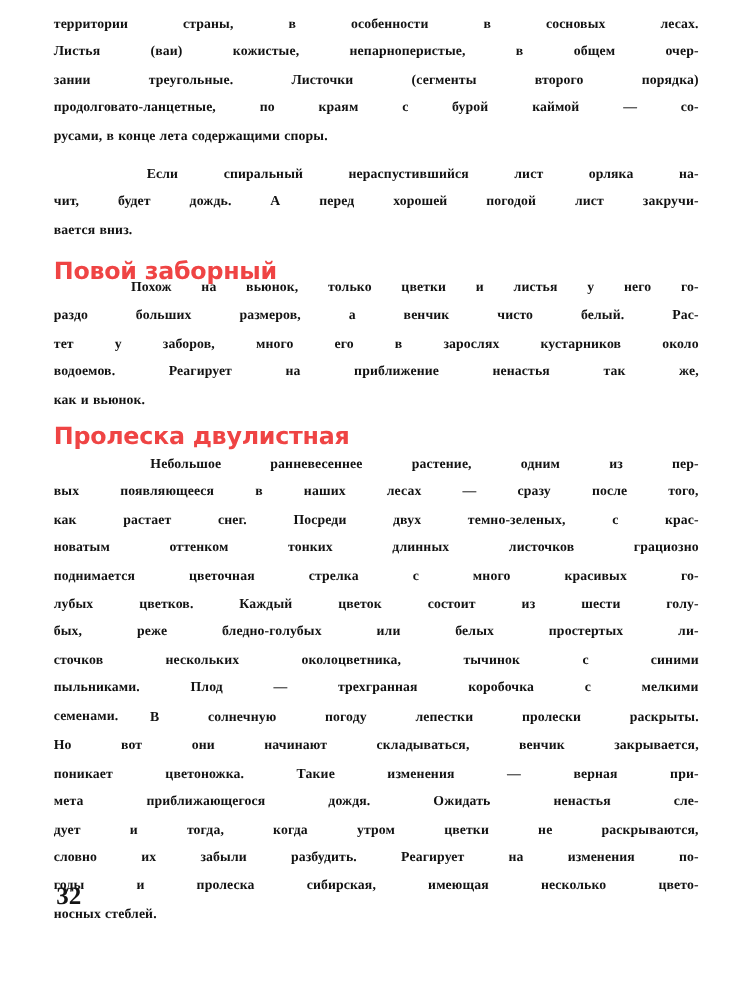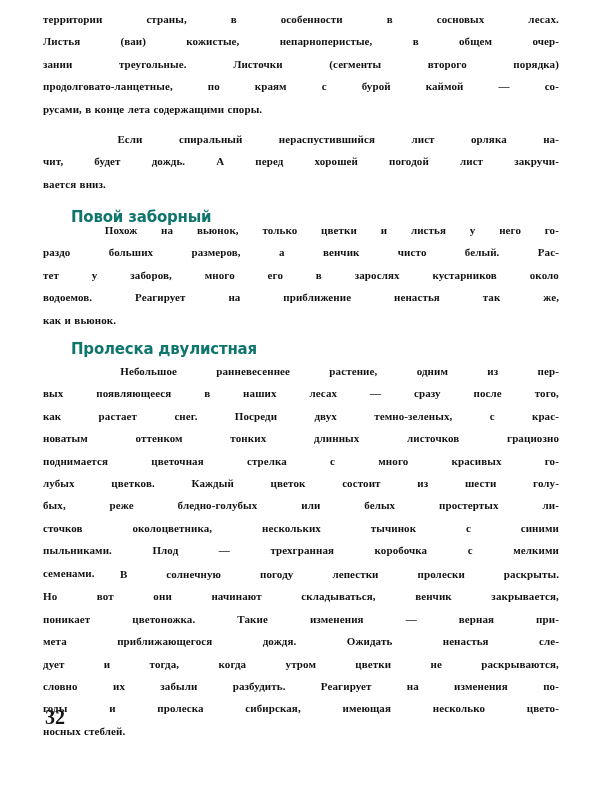--- a/index.html
+++ b/index.html
@@ -50,26 +50,25 @@
   .line .indent {
     display: inline-block;
     width: 38px;
     flex: 0 0 auto;
   }
   .heading {
     position: absolute;
     left: 43px;
     font-family: "DejaVu Sans", "Liberation Sans", sans-serif;
     font-weight: 700;
-    font-size: 15px;
+    font-size: 19px;
     line-height: 20px;
     letter-spacing: -0.2px;
-    color: #0f766e;
+    color: #ef4444;
     white-space: pre;
-    margin-left: 28px;
   }
   .folio {
     position: absolute;
     left: 45px;
     top: 706px;
     font-family: "Liberation Serif", "DejaVu Serif", serif;
     font-weight: 600;
     font-size: 20px;
     color: #141414;
   }
@@ -101,21 +100,21 @@
       </div>
       <div class="heading" style="top: 339px;">Пролеска двулистная</div>
       <div class="textblock" style="top: 360px;">
         <div class="line just"><span class="indent"></span><span class="w">Небольшое</span><span class="w">ранневесеннее</span><span class="w">растение,</span><span class="w">одним</span><span class="w">из</span><span class="w">пер-</span></div>
         <div class="line just"><span class="w">вых</span><span class="w">появляющееся</span><span class="w">в</span><span class="w">наших</span><span class="w">лесах</span><span class="w">—</span><span class="w">сразу</span><span class="w">после</span><span class="w">того,</span></div>
         <div class="line just"><span class="w">как</span><span class="w">растает</span><span class="w">снег.</span><span class="w">Посреди</span><span class="w">двух</span><span class="w">темно-зеленых,</span><span class="w">с</span><span class="w">крас-</span></div>
         <div class="line just"><span class="w">новатым</span><span class="w">оттенком</span><span class="w">тонких</span><span class="w">длинных</span><span class="w">листочков</span><span class="w">грациозно</span></div>
         <div class="line just"><span class="w">поднимается</span><span class="w">цветочная</span><span class="w">стрелка</span><span class="w">с</span><span class="w">много</span><span class="w">красивых</span><span class="w">го-</span></div>
         <div class="line just"><span class="w">лубых</span><span class="w">цветков.</span><span class="w">Каждый</span><span class="w">цветок</span><span class="w">состоит</span><span class="w">из</span><span class="w">шести</span><span class="w">голу-</span></div>
         <div class="line just"><span class="w">бых,</span><span class="w">реже</span><span class="w">бледно-голубых</span><span class="w">или</span><span class="w">белых</span><span class="w">простертых</span><span class="w">ли-</span></div>
-        <div class="line just"><span class="w">сточков</span><span class="w">околоцветника,</span><span class="w">нескольких</span><span class="w">тычинок</span><span class="w">с</span><span class="w">синими</span></div>
+        <div class="line just"><span class="w">сточков</span><span class="w">нескольких</span><span class="w">околоцветника,</span><span class="w">тычинок</span><span class="w">с</span><span class="w">синими</span></div>
         <div class="line just"><span class="w">пыльниками.</span><span class="w">Плод</span><span class="w">—</span><span class="w">трехгранная</span><span class="w">коробочка</span><span class="w">с</span><span class="w">мелкими</span></div>
         <div class="line last"><span class="w">семенами.</span></div>
       </div>
       <div class="textblock" style="top: 563px;">
         <div class="line just"><span class="indent"></span><span class="w">В</span><span class="w">солнечную</span><span class="w">погоду</span><span class="w">лепестки</span><span class="w">пролески</span><span class="w">раскрыты.</span></div>
         <div class="line just"><span class="w">Но</span><span class="w">вот</span><span class="w">они</span><span class="w">начинают</span><span class="w">складываться,</span><span class="w">венчик</span><span class="w">закрывается,</span></div>
         <div class="line just"><span class="w">поникает</span><span class="w">цветоножка.</span><span class="w">Такие</span><span class="w">изменения</span><span class="w">—</span><span class="w">верная</span><span class="w">при-</span></div>
         <div class="line just"><span class="w">мета</span><span class="w">приближающегося</span><span class="w">дождя.</span><span class="w">Ожидать</span><span class="w">ненастья</span><span class="w">сле-</span></div>
         <div class="line just"><span class="w">дует</span><span class="w">и</span><span class="w">тогда,</span><span class="w">когда</span><span class="w">утром</span><span class="w">цветки</span><span class="w">не</span><span class="w">раскрываются,</span></div>
         <div class="line just"><span class="w">словно</span><span class="w">их</span><span class="w">забыли</span><span class="w">разбудить.</span><span class="w">Реагирует</span><span class="w">на</span><span class="w">изменения</span><span class="w">по-</span></div>

